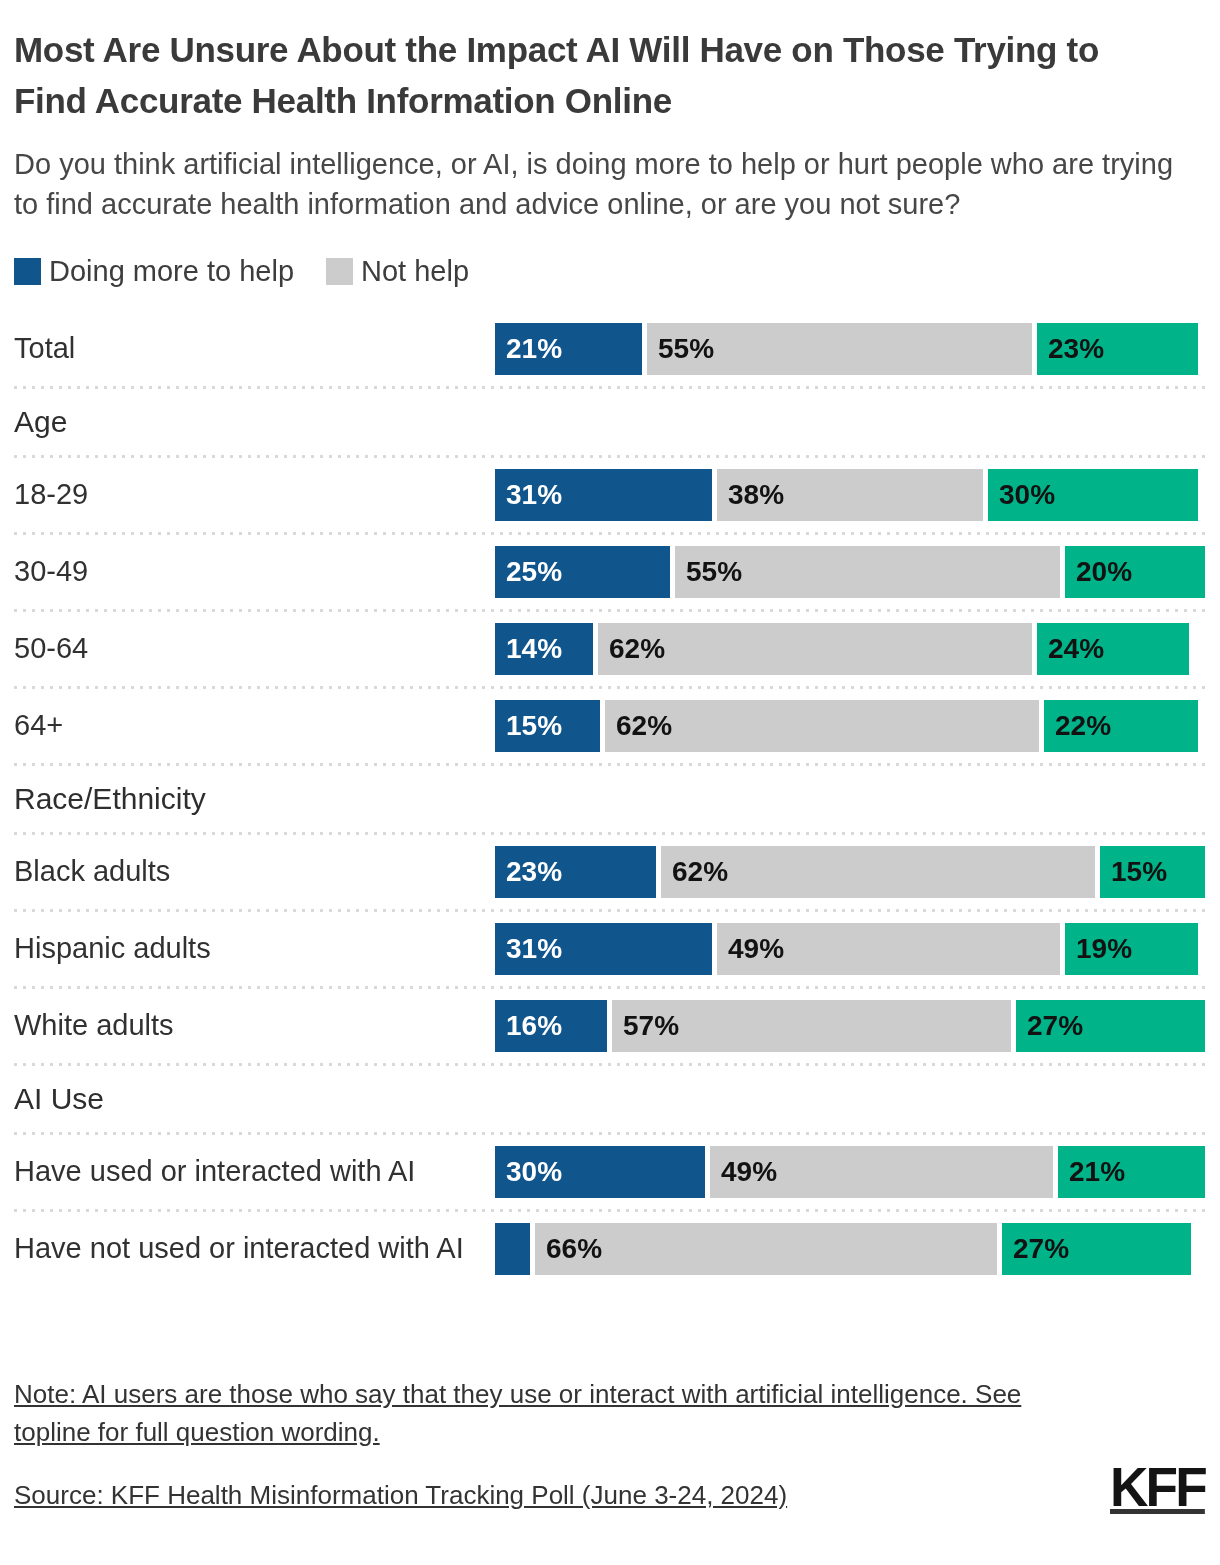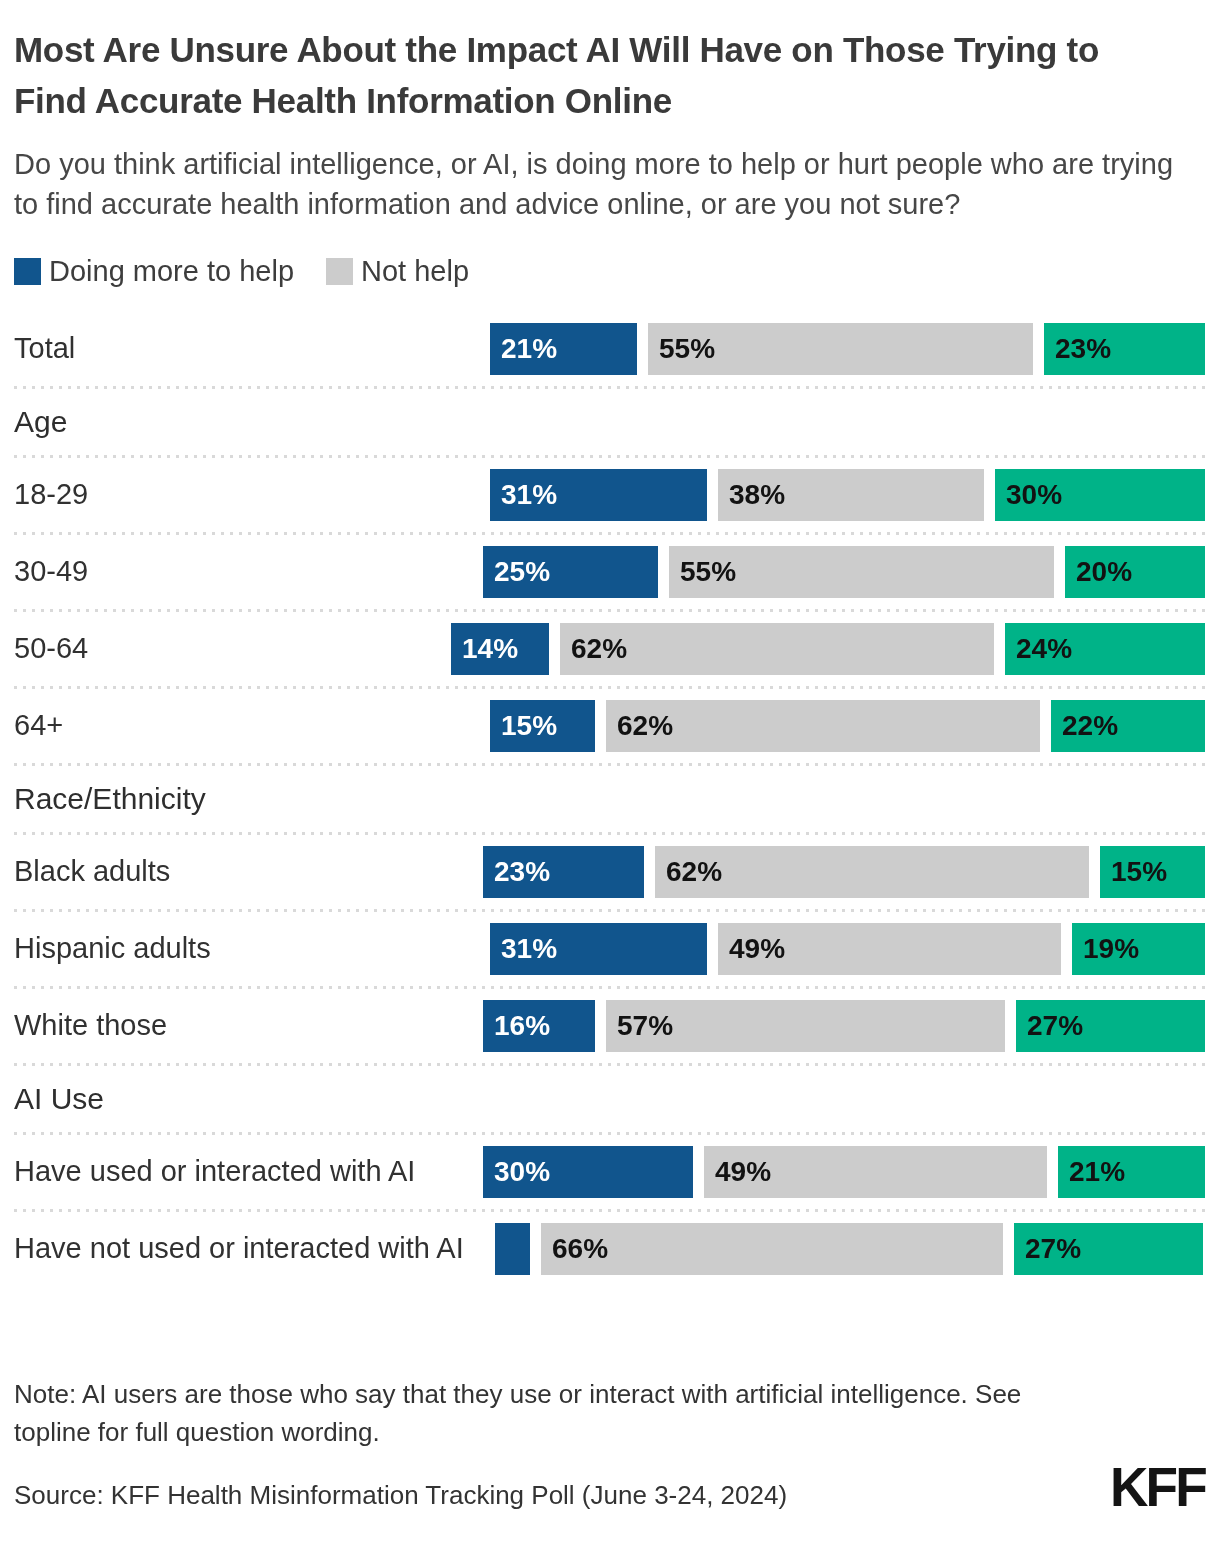--- a/index.html
+++ b/index.html
@@ -48,40 +48,40 @@
 
   .bar-row { display: flex; align-items: center; min-height: 74px; }
   .row-label {
     width: 481px;
     box-sizing: border-box;
     padding-right: 12px;
     font-size: 29px;
     line-height: 1.3;
     color: #313131;
   }
-  .track { display: flex; gap: 11px; height: 52px; flex: none; }
+  .track { display: flex; gap: 5px; height: 52px; flex: none; }
   .seg { display: flex; align-items: center; box-sizing: border-box; overflow: hidden; }
   .seg-label {
     font-size: 28px;
     font-weight: 700;
     padding-left: 11px;
     color: #121212;
     white-space: nowrap;
   }
   .seg-label.light { color: #ffffff; }
 
   .sep {
     height: 3px;
     background-image: repeating-linear-gradient(to right, #d9d9d9 0 3px, transparent 3px 9px);
   }
 
   .section-row { display: flex; align-items: center; height: 66px; }
   .section-title { font-size: 30px; font-weight: 400; color: #2e2e2e; }
 
-  .footer { margin-top: 90px; }
+  .footer { margin-top: 90px; text-decoration: underline; }
   .note {
     margin: 0;
     max-width: 1080px;
     font-size: 26px;
     line-height: 1.45;
     color: #333;
   }
   .source-row {
     display: flex;
     justify-content: space-between;
@@ -171,21 +171,21 @@
       <div class="sep"></div>
       <div class="bar-row">
         <div class="row-label">50-64</div>
         <div class="track">
           <div class="seg" style="width: 98px; background: rgb(17, 85, 141);">
             <span class="seg-label light">14%</span>
           </div>
           <div class="seg" style="width: 434px; background: rgb(204, 204, 204);">
             <span class="seg-label">62%</span>
           </div>
-          <div class="seg" style="width: 200px; background: rgb(0, 179, 136);">
+          <div class="seg" style="width: 152px; background: rgb(0, 179, 136);">
             <span class="seg-label">24%</span>
           </div>
         </div>
       </div>
       <div class="sep"></div>
       <div class="bar-row">
         <div class="row-label">64+</div>
         <div class="track">
           <div class="seg" style="width: 105px; background: rgb(17, 85, 141);">
             <span class="seg-label light">15%</span>
@@ -227,21 +227,21 @@
           <div class="seg" style="width: 343px; background: rgb(204, 204, 204);">
             <span class="seg-label">49%</span>
           </div>
           <div class="seg" style="width: 133px; background: rgb(0, 179, 136);">
             <span class="seg-label">19%</span>
           </div>
         </div>
       </div>
       <div class="sep"></div>
       <div class="bar-row">
-        <div class="row-label">White those</div>
+        <div class="row-label">White adults</div>
         <div class="track">
           <div class="seg" style="width: 112px; background: rgb(17, 85, 141);">
             <span class="seg-label light">16%</span>
           </div>
           <div class="seg" style="width: 399px; background: rgb(204, 204, 204);">
             <span class="seg-label">57%</span>
           </div>
           <div class="seg" style="width: 189px; background: rgb(0, 179, 136);">
             <span class="seg-label">27%</span>
           </div>

